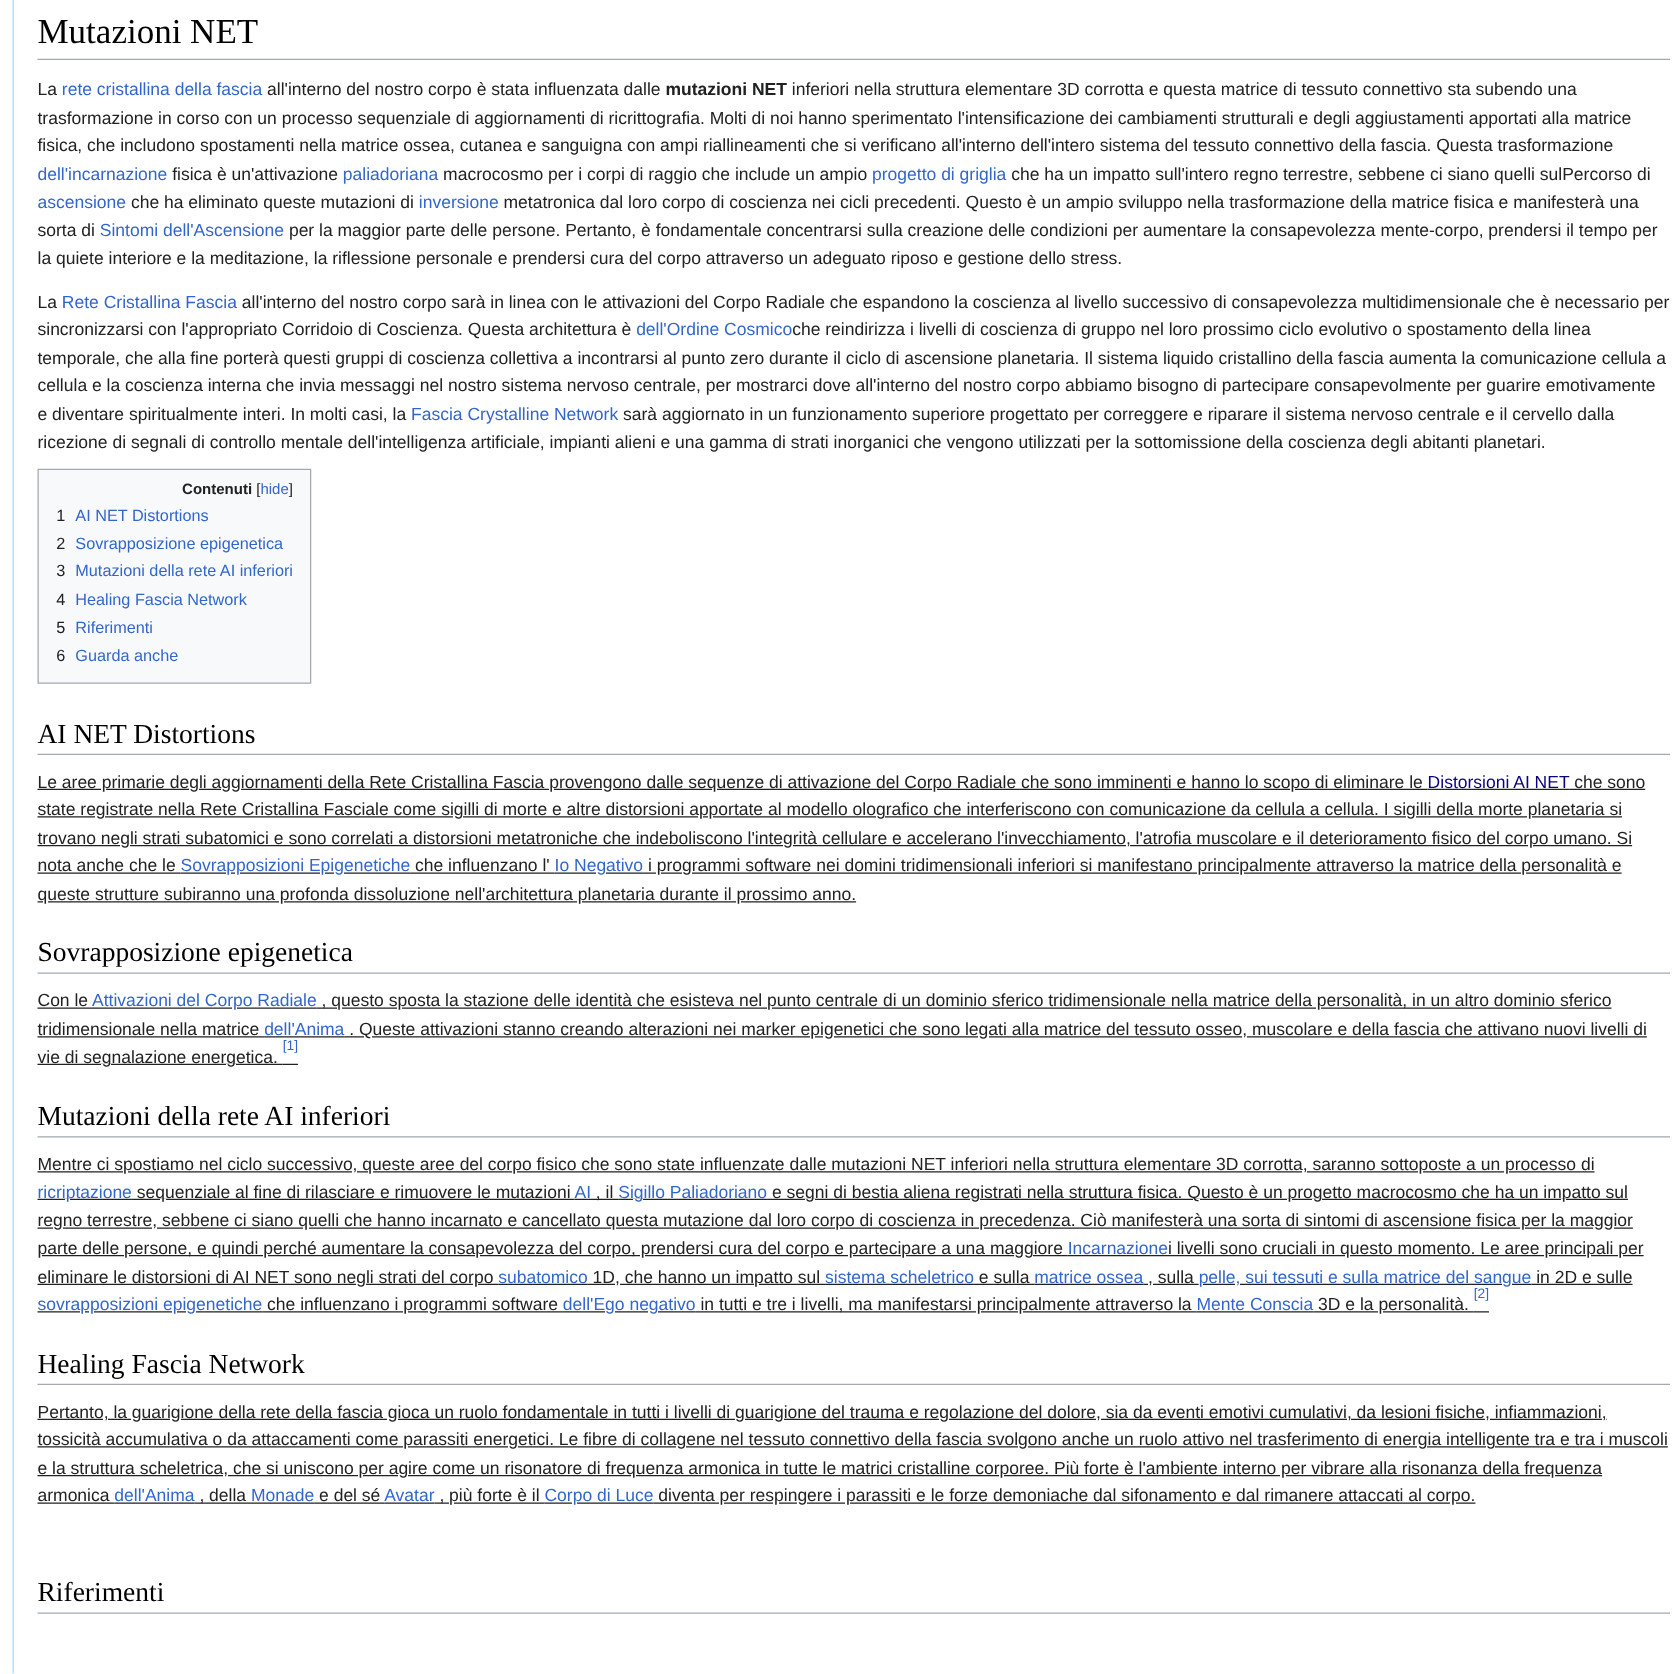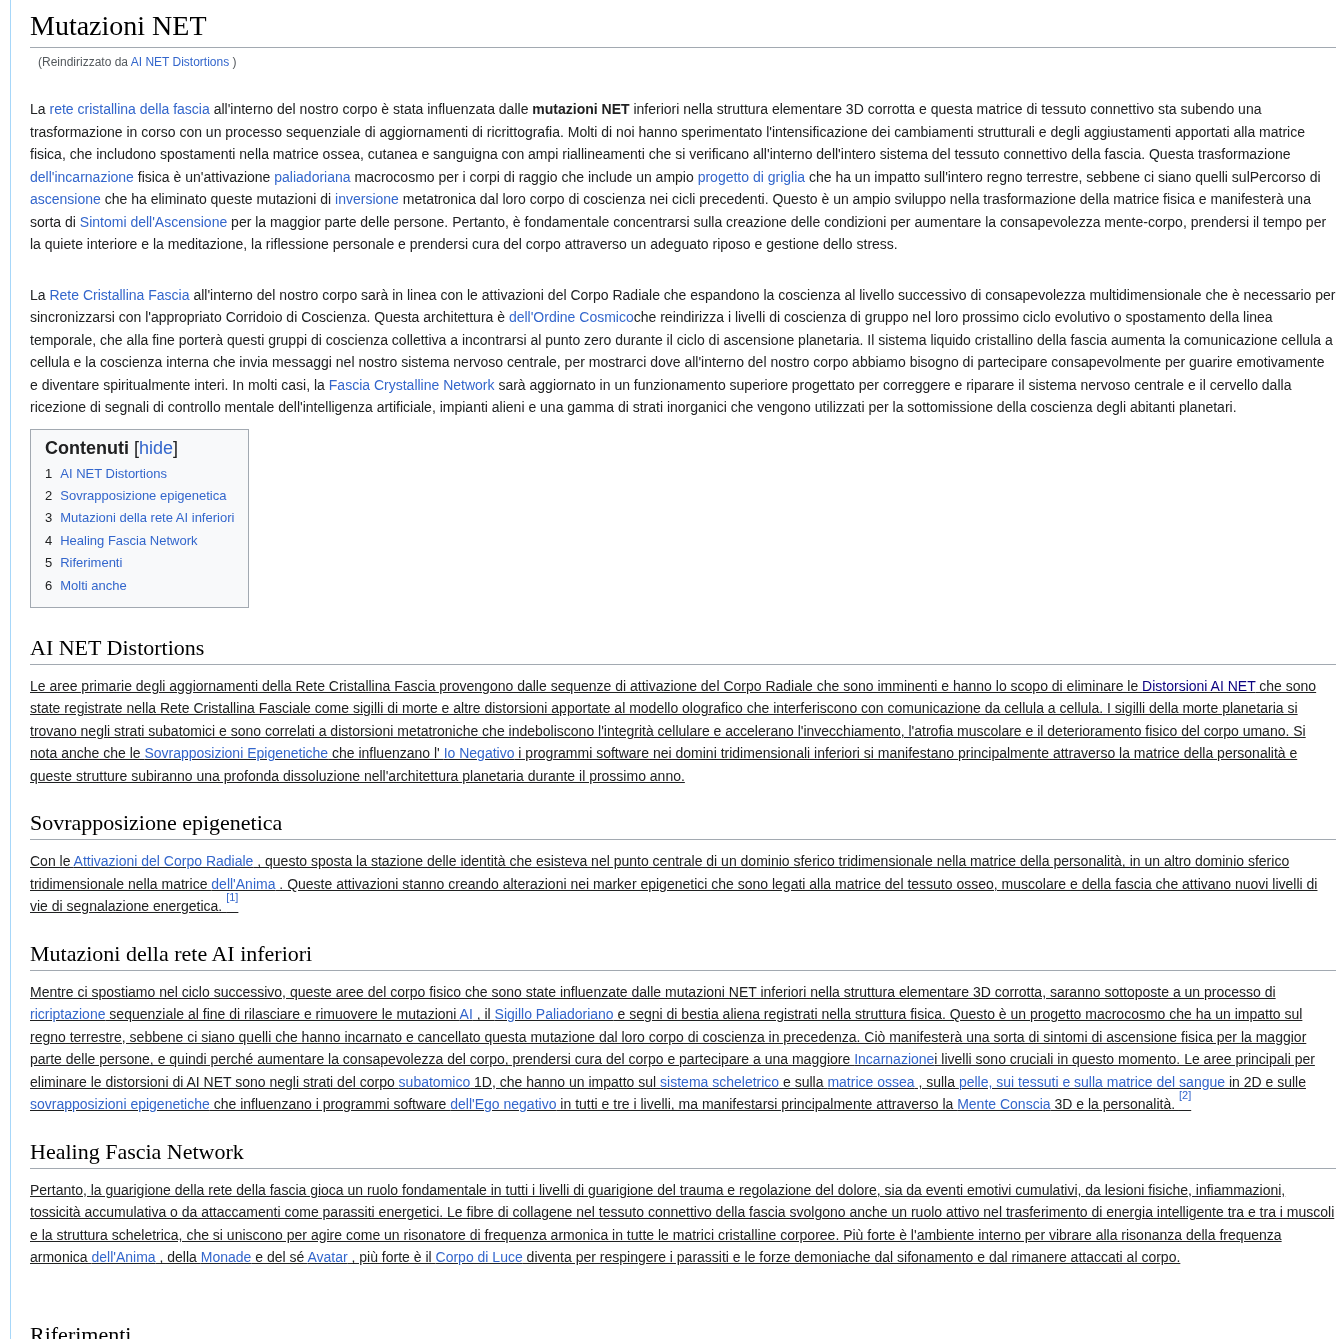--- a/index.html
+++ b/index.html
@@ -13,34 +13,34 @@
   .content-edge { position: absolute; left: 10px; top: 0; bottom: 0; width: 1px; background: var(--edge, #a7d7f9); }
   .content { padding: 8px 8px 0 30px; }
 
   h1 {
     font-family: "Liberation Serif", "DejaVu Serif", serif;
     font-size: 28px; font-weight: 400; color: #000; line-height: 35px;
     border-bottom: 1px solid var(--border, #a2a9b1); padding-bottom: 4px;
   }
   .contentSub { font-size: 12px; color: #54595d; padding: 6px 0 0 8px; line-height: 16px; }
 
-  .para { line-height: 22.5px; margin-top: 28px; }
+  .para { line-height: 22.5px; margin-top: 12px; }
   .para:first-of-type { }
 
   a.wlink { color: var(--link, #3366cc); text-decoration: none; cursor: pointer; }
   a.wlink.visited { color: var(--visited, #0b0080); }
   b { font-weight: bold; }
   sup { font-size: 11px; line-height: 0; position: relative; top: -0.45em; }
 
   .toc {
     display: inline-block; border: 1px solid var(--border, #a2a9b1);
     background: var(--tocbg, #f8f9fa); padding: 8px 14px 10px 14px;
     margin: 10px 0 4px 0; font-size: 13px; min-width: 205px;
   }
-  .toctitle { text-align: left; margin-bottom: 4px; font-size: 18px; }
+  .toctitle { text-align: right; margin-bottom: 4px; font-size: 12px; }
   .toc ul { list-style: none; }
   .toc li { line-height: 22.4px; white-space: nowrap; }
   .tocnumber { color: var(--text, #202122); margin-right: 8px; }
 
   h2 {
     font-family: "Liberation Serif", "DejaVu Serif", serif;
     font-size: 22px; font-weight: 400; color: #000; line-height: 27px;
     border-bottom: 1px solid var(--border, #a2a9b1); padding-bottom: 3px;
     margin-top: 22px;
   }
@@ -49,36 +49,35 @@
 </style>
 </head>
 <body>
 
 <div class="content-edge"></div>
 
 <main class="content">
 
   <h1>Mutazioni NET</h1>
 
-  <div class="contentSub"><span>(Reindirizzato da </span><a href="#" class="wlink">AI NET Distortions</a><span> )</span></div>
 
   <p class="para"><span>La </span><a href="#" class="wlink">rete cristallina della fascia</a><span> all'interno del nostro corpo è stata influenzata dalle </span><b>mutazioni NET</b><span> inferiori nella struttura elementare 3D corrotta e questa matrice di tessuto connettivo sta subendo una trasformazione in corso con un processo sequenziale di aggiornamenti di ricrittografia. Molti di noi hanno sperimentato l'intensificazione dei cambiamenti strutturali e degli aggiustamenti apportati alla matrice fisica, che includono spostamenti nella matrice ossea, cutanea e sanguigna con ampi riallineamenti che si verificano all'interno dell'intero sistema del tessuto connettivo della fascia. Questa trasformazione </span><a href="#" class="wlink">dell'incarnazione</a><span> fisica è un'attivazione </span><a href="#" class="wlink">paliadoriana</a><span> macrocosmo per i corpi di raggio che include un ampio </span><a href="#" class="wlink">progetto di griglia</a><span> che ha un impatto sull'intero regno terrestre, sebbene ci siano quelli sulPercorso di </span><a href="#" class="wlink">ascensione</a><span> che ha eliminato queste mutazioni di </span><a href="#" class="wlink">inversione</a><span> metatronica dal loro corpo di coscienza nei cicli precedenti. Questo è un ampio sviluppo nella trasformazione della matrice fisica e manifesterà una sorta di </span><a href="#" class="wlink">Sintomi dell'Ascensione</a><span> per la maggior parte delle persone. Pertanto, è fondamentale concentrarsi sulla creazione delle condizioni per aumentare la consapevolezza mente-corpo, prendersi il tempo per la quiete interiore e la meditazione, la riflessione personale e prendersi cura del corpo attraverso un adeguato riposo e gestione dello stress.</span></p>
   <p class="para"><span>La </span><a href="#" class="wlink">Rete Cristallina Fascia</a><span> all'interno del nostro corpo sarà in linea con le attivazioni del Corpo Radiale che espandono la coscienza al livello successivo di consapevolezza multidimensionale che è necessario per sincronizzarsi con l'appropriato Corridoio di Coscienza. Questa architettura è </span><a href="#" class="wlink">dell'Ordine Cosmico</a><span>che reindirizza i livelli di coscienza di gruppo nel loro prossimo ciclo evolutivo o spostamento della linea temporale, che alla fine porterà questi gruppi di coscienza collettiva a incontrarsi al punto zero durante il ciclo di ascensione planetaria. Il sistema liquido cristallino della fascia aumenta la comunicazione cellula a cellula e la coscienza interna che invia messaggi nel nostro sistema nervoso centrale, per mostrarci dove all'interno del nostro corpo abbiamo bisogno di partecipare consapevolmente per guarire emotivamente e diventare spiritualmente interi. In molti casi, la </span><a href="#" class="wlink">Fascia Crystalline Network</a><span> sarà aggiornato in un funzionamento superiore progettato per correggere e riparare il sistema nervoso centrale e il cervello dalla ricezione di segnali di controllo mentale dell'intelligenza artificiale, impianti alieni e una gamma di strati inorganici che vengono utilizzati per la sottomissione della coscienza degli abitanti planetari.</span></p>
 
   <div class="toc">
     <div class="toctitle"><b>Contenuti</b>
       <span class="toctoggle"><span>[</span><a href="#" class="wlink">hide</a><span>]</span></span>
     </div>
     <ul>
       <li><span class="tocnumber">1</span><a href="#" class="wlink">AI NET Distortions</a></li>
       <li><span class="tocnumber">2</span><a href="#" class="wlink">Sovrapposizione epigenetica</a></li>
       <li><span class="tocnumber">3</span><a href="#" class="wlink">Mutazioni della rete AI inferiori</a></li>
       <li><span class="tocnumber">4</span><a href="#" class="wlink">Healing Fascia Network</a></li>
       <li><span class="tocnumber">5</span><a href="#" class="wlink">Riferimenti</a></li>
-      <li><span class="tocnumber">6</span><a href="#" class="wlink">Molti anche</a></li>
+      <li><span class="tocnumber">6</span><a href="#" class="wlink">Guarda anche</a></li>
     </ul>
   </div>
 
   <section>
     <h2>AI NET Distortions</h2>
     <p class="para"><span>Le aree primarie degli aggiornamenti della Rete Cristallina Fascia provengono dalle sequenze di attivazione del Corpo Radiale che sono imminenti e hanno lo scopo di eliminare le </span><a href="#" class="wlink visited">Distorsioni AI NET</a><span> che sono state registrate nella Rete Cristallina Fasciale come sigilli di morte e altre distorsioni apportate al modello olografico che interferiscono con comunicazione da cellula a cellula. I sigilli della morte planetaria si trovano negli strati subatomici e sono correlati a distorsioni metatroniche che indeboliscono l'integrità cellulare e accelerano l'invecchiamento, l'atrofia muscolare e il deterioramento fisico del corpo umano. Si nota anche che le </span><a href="#" class="wlink">Sovrapposizioni Epigenetiche</a><span> che influenzano l' </span><a href="#" class="wlink">Io Negativo</a><span> i programmi software nei domini tridimensionali inferiori si manifestano principalmente attraverso la matrice della personalità e queste strutture subiranno una profonda dissoluzione nell'architettura planetaria durante il prossimo anno.</span></p>
   </section>
 
   <section>
     <h2>Sovrapposizione epigenetica</h2>

